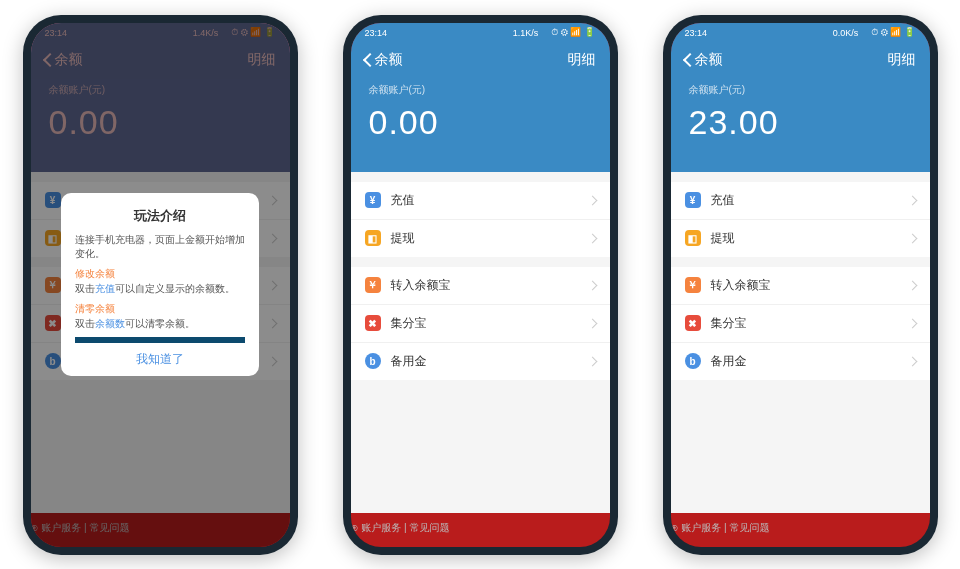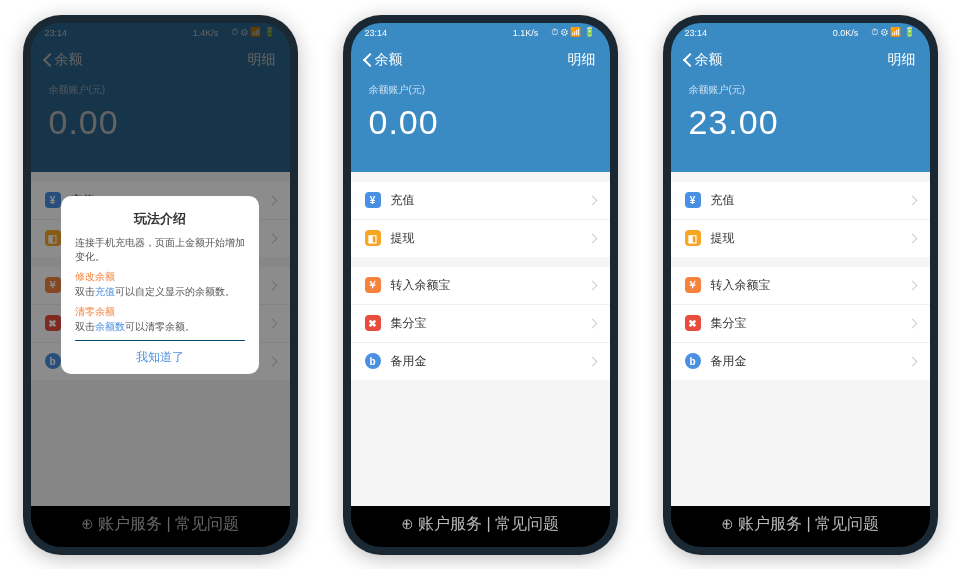--- a/index.html
+++ b/index.html
@@ -19,21 +19,21 @@
   background: #1a2833;
   border-radius: 38px;
   padding: 8px;
   box-sizing: border-box;
   position: relative;
   box-shadow: 0 4px 20px rgba(0,0,0,0.25);
 }
 .screen {
   width: 100%;
   height: 100%;
-  background: #000000;
+  background: #b91c1c;
   border-radius: 30px;
   overflow: hidden;
   position: relative;
   display: flex;
   flex-direction: column;
 }
 .statusbar {
   height: 20px;
   background: #3a8ac4;
   color: #fff;
@@ -87,40 +87,39 @@
 .ic-blue{background:#4a90e2;} .ic-orange{background:#f6a623;}
 .ic-obag{background:#f5833e;} .ic-red{background:#e74c3c;}
 .ic-circle{background:#4a90e2; border-radius:50%;}
 .chevron-right {
   width:6px;height:6px;
   border-right:1.5px solid #ccc;
   border-top:1.5px solid #ccc;
   transform:rotate(45deg);
 }
 .footer {
-  text-align:center;
   color:#bbb;
-  font-size:16px;
+  font-size:10px;
   padding:8px 0 12px 0;
 }
 .overlay {
   position:absolute; inset:0;
   background:rgba(0,0,0,0.45);
   display:flex; align-items:center; justify-content:center;
   border-radius:30px;
 }
 .dialog {
   width:170px; background:#fff; border-radius:10px;
   padding:14px 14px 8px 14px; font-size:10px; color:#555;
 }
 .dialog-title { text-align:center; font-size:13px; font-weight:600; color:#333; margin-bottom:8px;}
 .dsec { margin-bottom:6px; line-height:1.4; }
 .dlabel { color:#f5833e; display:block; margin-bottom:1px; }
 .dlink { color:#4a90e2; }
-.dbtn { text-align:center; color:#4a90e2; font-size:12px; padding-top:8px; border-top:1px solid #0c4a6e; margin-top:4px;}
+.dbtn { text-align:center; color:#4a90e2; font-size:12px; padding-top:8px; border-top:6px solid #0c4a6e; margin-top:4px;}
 .dimhdr { opacity:0.7; }
 </style>
 </head>
 <body>
 
 <div class="phone">
   <div class="screen">
     <div class="statusbar dimhdr">
       <span>23:14</span>
       <div class="status-right">

